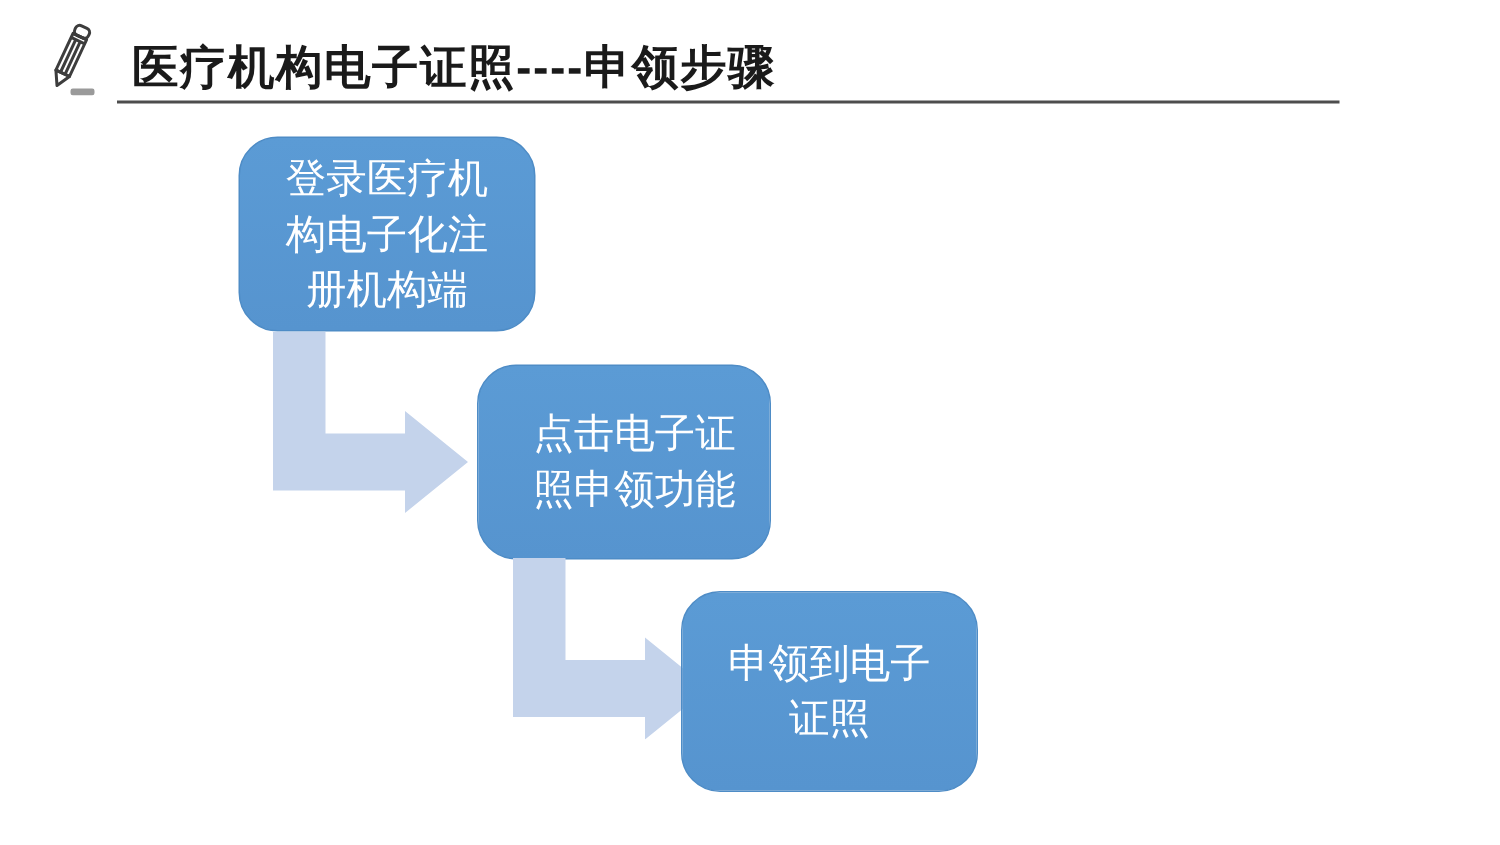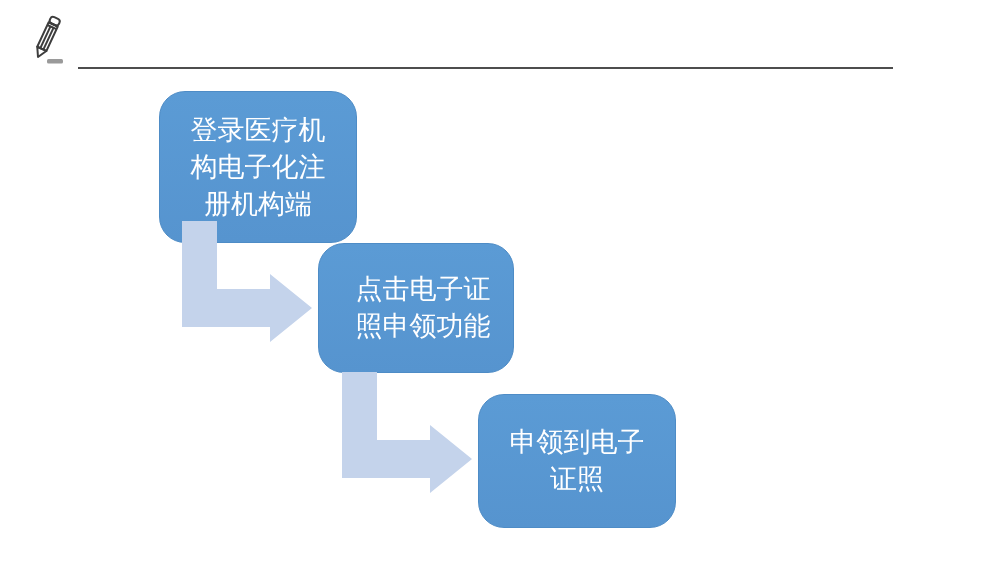--- a/index.html
+++ b/index.html
@@ -49,23 +49,23 @@
     border:1px solid var(--box-border);
     display:flex;align-items:center;justify-content:center;
   }
   .step-text{
     color:var(--box-text);
     font-size:27px;
     line-height:37px;
     text-align:center;
     white-space:pre-line;
   }
-  .box-1{left:159px;top:91px;width:198px;height:152px;}
+  .box-1{left:159px;top:91px;width:198px;height:130px;}
   .box-2{left:318px;top:243px;width:196px;height:130px;padding-left:14px;}
-  .box-3{left:478px;top:394px;width:198px;height:134px;}
+  .box-3{left:454px;top:394px;width:198px;height:134px;}
   .bent-arrow{position:absolute;width:130px;height:121px;}
   .arrow-1{left:182px;top:221px;}
   .arrow-2{left:342px;top:372px;}
 </style>
 </head>
 <body>
 
 <div class="slide">
 
   <svg class="title-icon" viewBox="0 0 62 62" aria-hidden="true">
@@ -79,20 +79,21 @@
       <rect x="11" y="13" width="10" height="27"></rect>
       <line x1="14.4" y1="16" x2="14.4" y2="40"></line>
       <line x1="17.7" y1="16" x2="17.7" y2="40"></line>
 
       <polygon points="11,40 21,40 16,49"></polygon>
     </g>
 
     <rect x="25" y="51" width="16" height="4.5" rx="1.5" fill="var(--icon-dash)" stroke="none"></rect>
   </svg>
 
+  <h1 class="slide-title">医疗机构电子证照----申领步骤</h1>
 
   <div class="title-underline"></div>
 
   <div>
 
     <div class="step-box box-1">
       <div class="step-text">登录医疗机
 构电子化注
 册机构端</div>
     </div>

